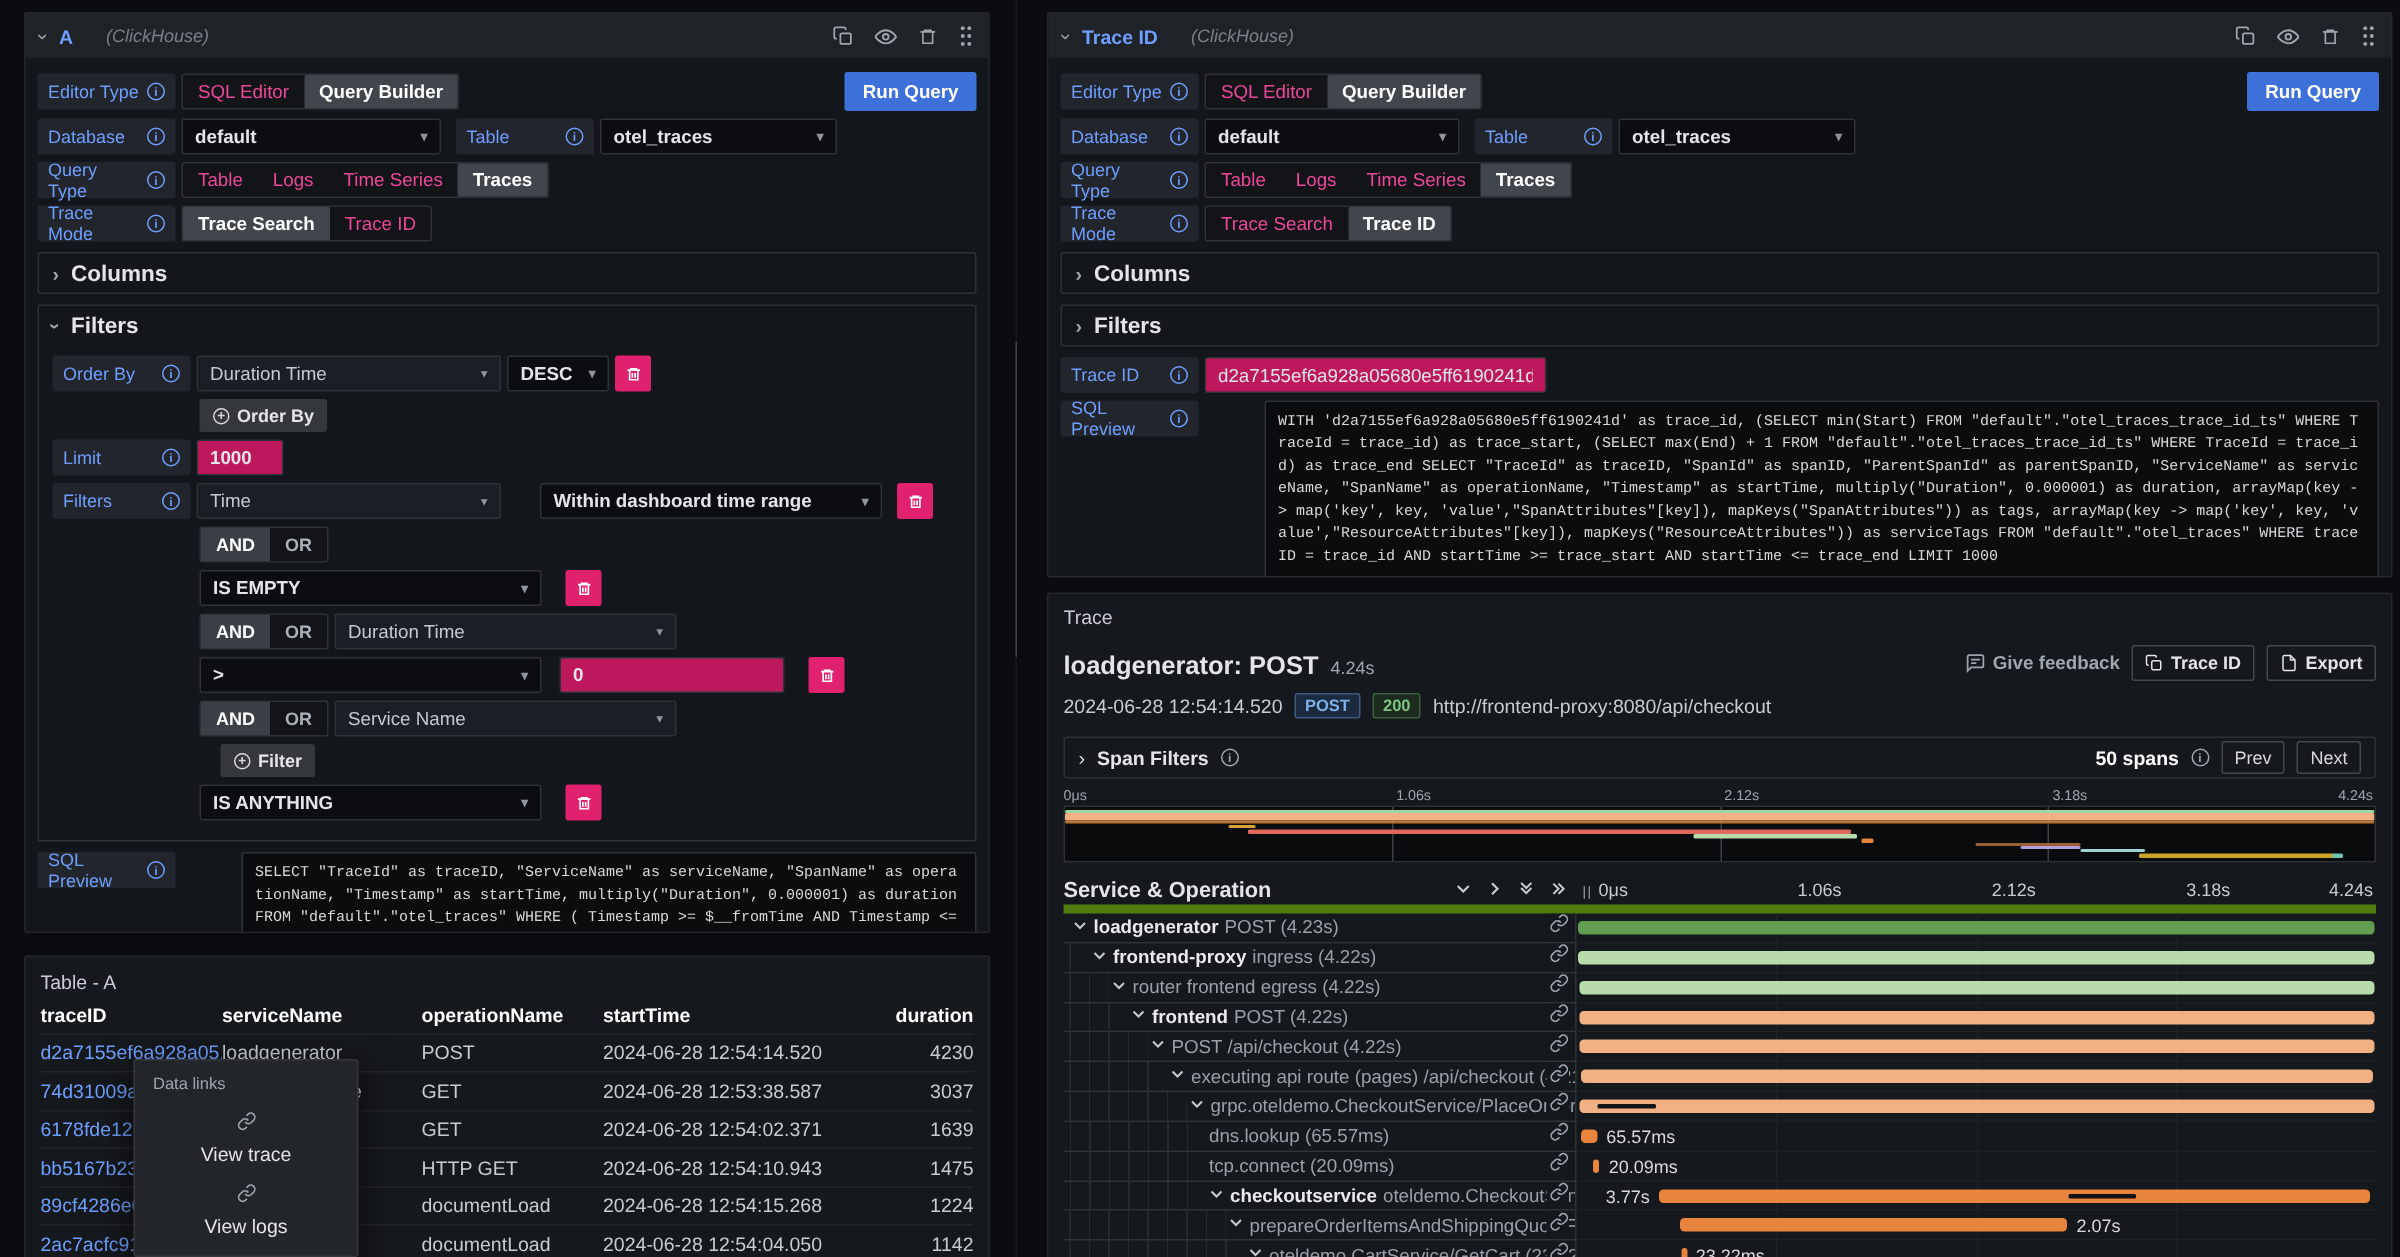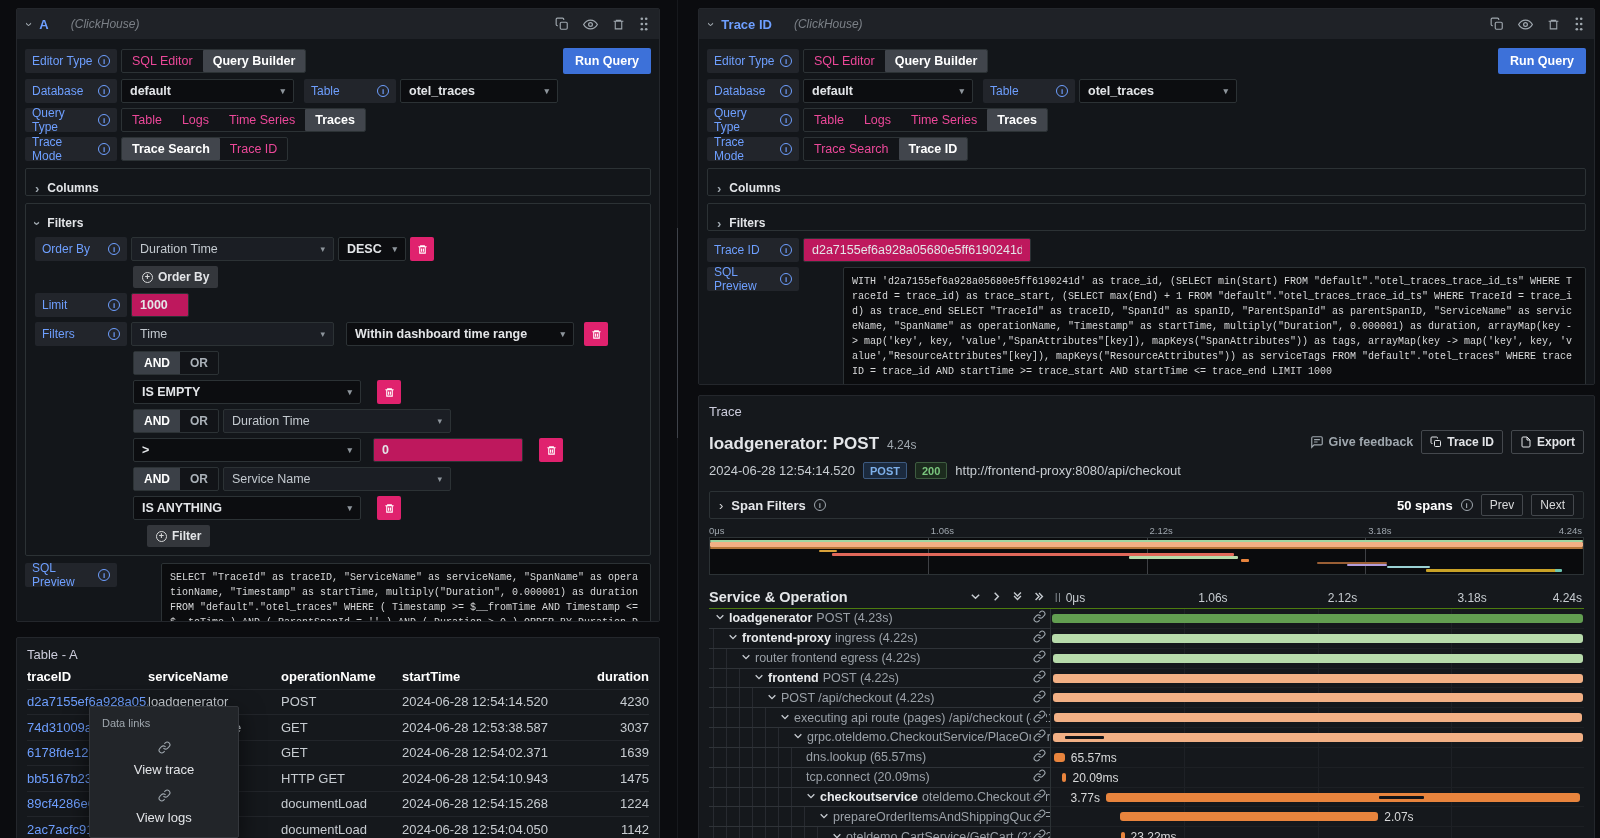--- a/index.html
+++ b/index.html
@@ -43,21 +43,21 @@
   .select.dark { background:#0c0d10; color:#e3e5e8; font-weight:bold; }
   .txt-input { height:24px; background:#be185d; border:1px solid #2c3235; border-radius:2px; color:#e3e5e8; font-size:12.5px; font-weight:bold; padding:0 8px; font-family:Liberation Sans, sans-serif; outline:none; }
 
   .btn-primary { height:26px; background:#3d71d9; color:#fff; border:none; border-radius:2px; font-size:12.5px; font-weight:bold; padding:0 12px; margin-left:auto; cursor:pointer; font-family:inherit; }
   .btn-danger { width:24px; height:24px; min-width:24px; background:#e0226e; border:none; border-radius:2px; display:flex; align-items:center; justify-content:center; cursor:pointer; }
   .btn-gray { height:22px; background:#34373c; border:none; border-radius:2px; color:#e3e5e8; font-size:12px; font-weight:bold; display:inline-flex; align-items:center; gap:5px; padding:0 9px; cursor:pointer; font-family:inherit; }
   .plus-circ { width:11px; height:11px; border:1px solid #d8d9da; border-radius:50%; display:inline-flex; align-items:center; justify-content:center; font-size:9px; color:#d8d9da; }
   .plus-circ::after { content:"+"; }
 
   .section-box { border:1px solid #2c3235; border-radius:2px; margin:7px 0; }
-  .section-head { height:26px; display:flex; align-items:flex-end; gap:8px; padding:0 9px; font-size:12px; font-weight:bold; color:#e3e5e8; cursor:pointer; }
+  .section-head { height:26px; display:flex; align-items:center; gap:8px; padding:0 9px; font-size:15px; font-weight:bold; color:#e3e5e8; cursor:pointer; }
   .section-inner { padding:2px 9px 8px 9px; }
 
   .cond-indent { margin-left:98px; }
   .andor { display:inline-flex; border:1px solid #2c3235; border-radius:2px; height:24px; background:#121418; }
   .andor .opt { display:flex; align-items:center; padding:0 10px; font-size:12px; color:#aab1b8; font-weight:bold; }
   .andor .opt.sel { background:#3b4047; color:#fff; }
 
   .sqlbox { flex:1; background:#0b0c0e; border:1px solid #2c3235; border-radius:2px; padding:6px 8px; font-family:"Liberation Mono","DejaVu Sans Mono",monospace; font-size:10px; line-height:1.5; color:#d8d9da; white-space:pre-wrap; word-break:break-all; }
   .frow.top { align-items:flex-start;gap:44px; }
   .frow.top .chip { margin-top:0; }
@@ -97,21 +97,21 @@
   .sf-count { font-size:13px; font-weight:bold; color:#ffffff; }
   .btn-mini { height:22px; border:1px solid #44484d; background:transparent; border-radius:2px; color:#d8d9da; font-size:12px; padding:0 8px; cursor:pointer; font-family:inherit; }
 
   .minimap { margin-top:6px; }
   .mm-axis { position:relative; height:12px; font-size:9.5px; color:#9fa7ae; }
   .mm-axis .tick { position:absolute; top:0; }
   .mm-canvas { position:relative; height:38px; background:#0a0b0d; border:1px solid #2c3235; overflow:hidden; cursor:crosshair; }
   .mm-grid { position:absolute; top:0; bottom:0; width:1px; background:#6a6e73; opacity:.55; }
   .mm-seg { position:absolute; border-radius:1px; }
 
-  .svc-head { margin-top:10px; display:flex; height:24px; border-bottom:1px solid #4d7c0f; align-items:center; }
+  .svc-head { margin-top:10px; display:flex; height:24px; border-bottom:6px solid #4d7c0f; align-items:center; }
   .svc-left { width:342px; min-width:342px; display:flex; align-items:center; gap:10px; padding-right:6px; }
   .svc-title { font-size:14.5px; font-weight:bold; color:#e3e5e8; }
   .svc-icons { margin-left:auto; display:flex; gap:10px; align-items:center; color:#c7ccd1; }
   .resize-pill { color:#9fa7ae; font-size:9px; letter-spacing:1px; margin:0 4px; }
   .svc-ticks { flex:1; position:relative; height:100%; font-size:12px; color:#c7ccd1; }
   .svc-ticks .tick { position:absolute; bottom:3px; }
 
   .span-rows { position:relative; }
   .rows-grid { position:absolute; left:342px; right:0; top:0; bottom:0; pointer-events:none; }
   .rows-grid .gl { position:absolute; top:0; bottom:0; width:1px; background:#1e2126; }
@@ -267,21 +267,21 @@
             <input class="txt-input" style="width: 58px;" value="1000">
           </div>
           <div class="frow">
             <div class="chip">
                 <span>Filters</span>
                 <span class="icon-info"></span>
               </div>
             <div class="select" style="width:203px;">
                 <span>Time</span>
               </div>
-            <div class="select dark" style="width:228px;margin-left:8px;">
+            <div class="select dark" style="width:228px;margin-left:22px;">
                 <span>Within dashboard time range</span>
               </div>
             <button class="btn-danger" style="margin-left:6px;">
                 <svg width="11" height="11" viewBox="0 0 24 24" fill="none" stroke="#fff" stroke-width="2.4">
                   <path d="M3 6h18M8 6V4h8v2M6 6v14h12V6M10 10v7M14 10v7"></path>
                 </svg>
               </button>
           </div>
 
           <div class="frow cond-indent">
@@ -324,35 +324,35 @@
 
           <div class="frow cond-indent">
             <div class="andor">
                 <span class="opt sel">AND</span>
                 <span class="opt">OR</span>
               </div>
             <div class="select" style="width:228px;">
                 <span>Service Name</span>
               </div>
           </div>
+          <div class="frow" style="margin-left:112px;margin-bottom:0;">
+            <button class="btn-gray">
+                <span class="plus-circ"></span>
+                <span>Filter</span>
+              </button>
+          </div>
+
           <div class="frow cond-indent">
             <div class="select dark" style="width:228px;">
                 <span>IS ANYTHING</span>
               </div>
             <button class="btn-danger" style="margin-left:12px;">
                 <svg width="11" height="11" viewBox="0 0 24 24" fill="none" stroke="#fff" stroke-width="2.4">
                   <path d="M3 6h18M8 6V4h8v2M6 6v14h12V6M10 10v7M14 10v7"></path>
                 </svg>
-              </button>
-          </div>
-
-          <div class="frow" style="margin-left:112px;margin-bottom:0;">
-            <button class="btn-gray">
-                <span class="plus-circ"></span>
-                <span>Filter</span>
               </button>
           </div>
         </div>
       </div>
 
       <div class="frow top">
         <div class="chip" style="height:24px;">
             <span>SQL Preview</span>
             <span class="icon-info"></span>
           </div>

